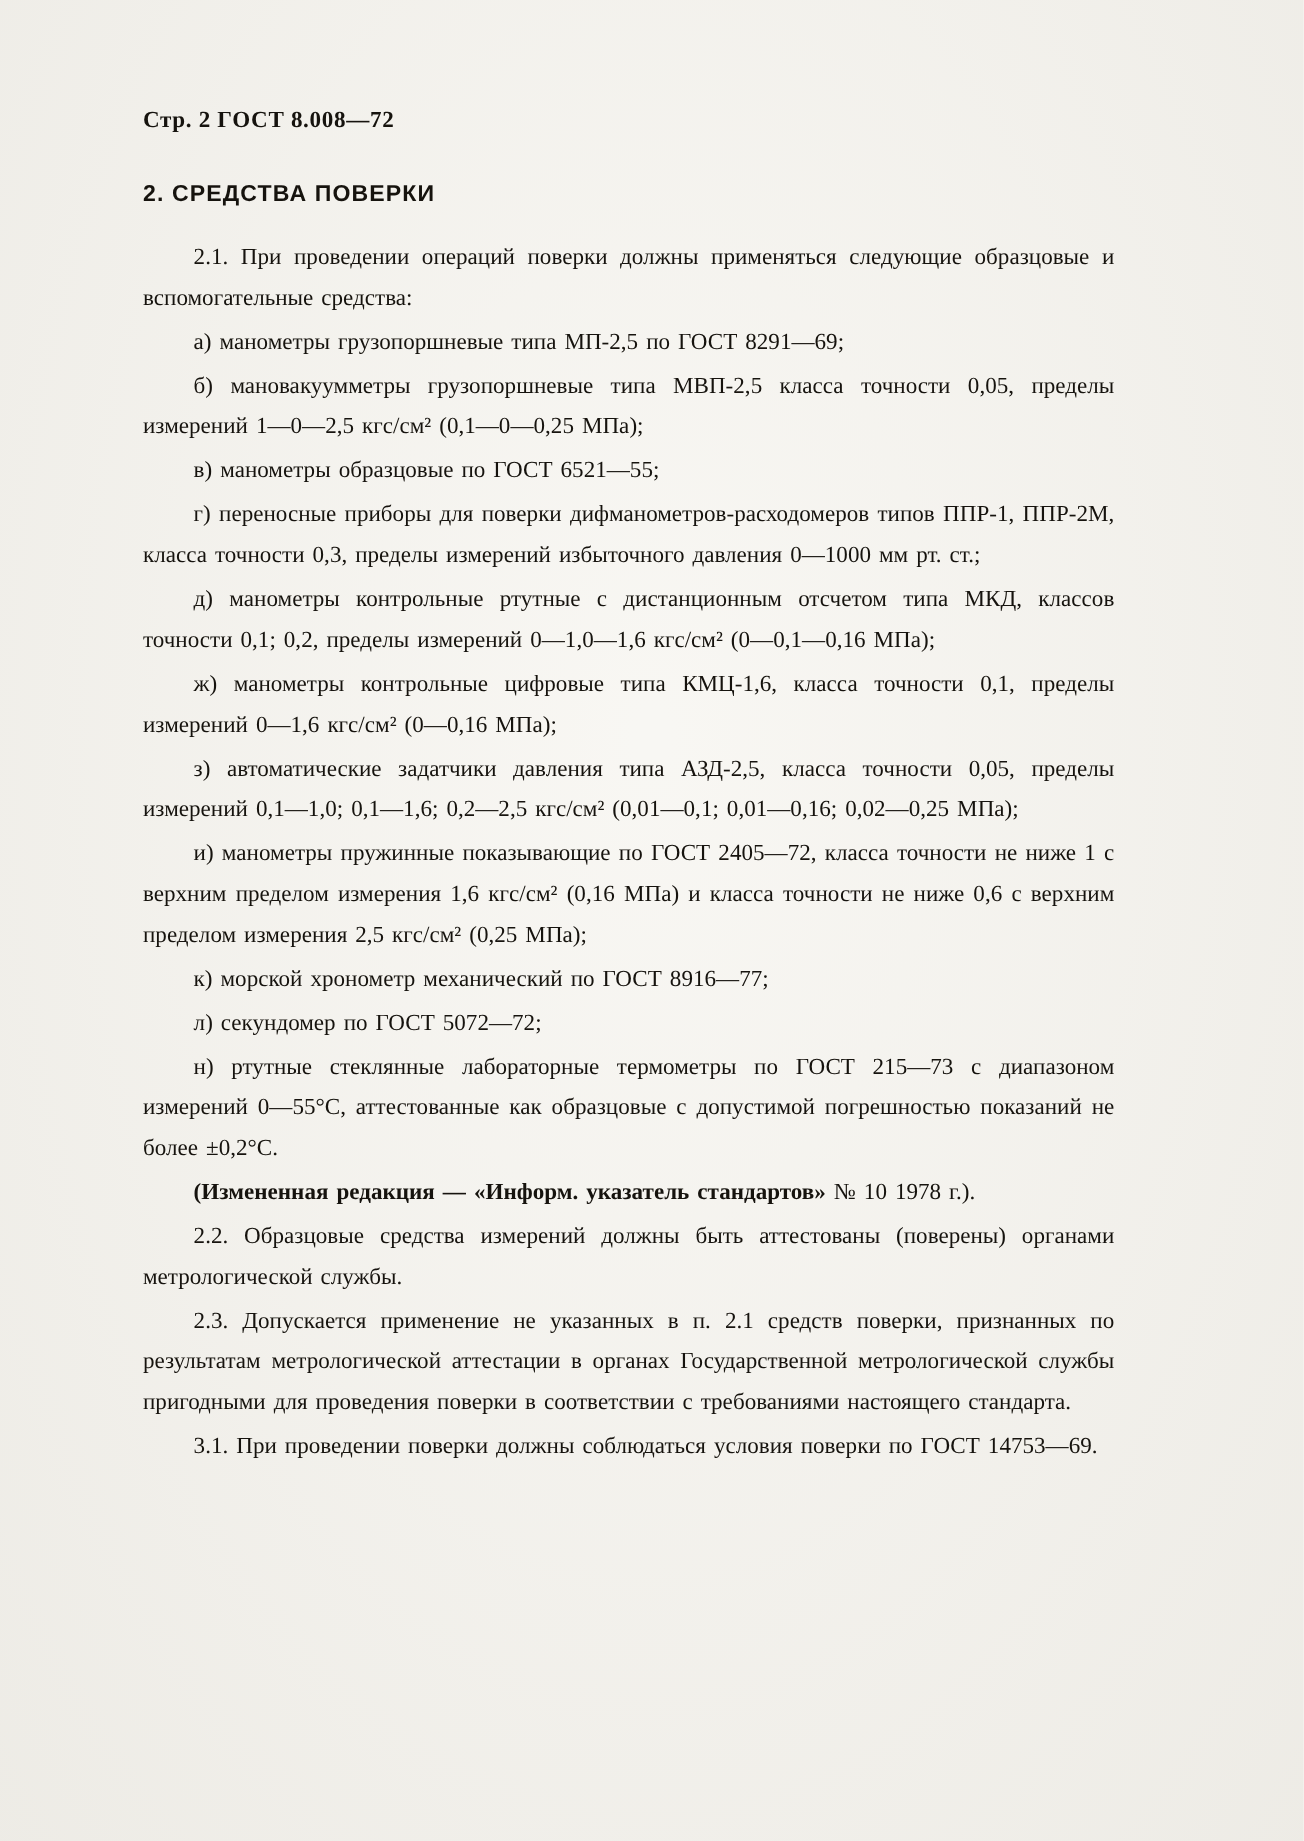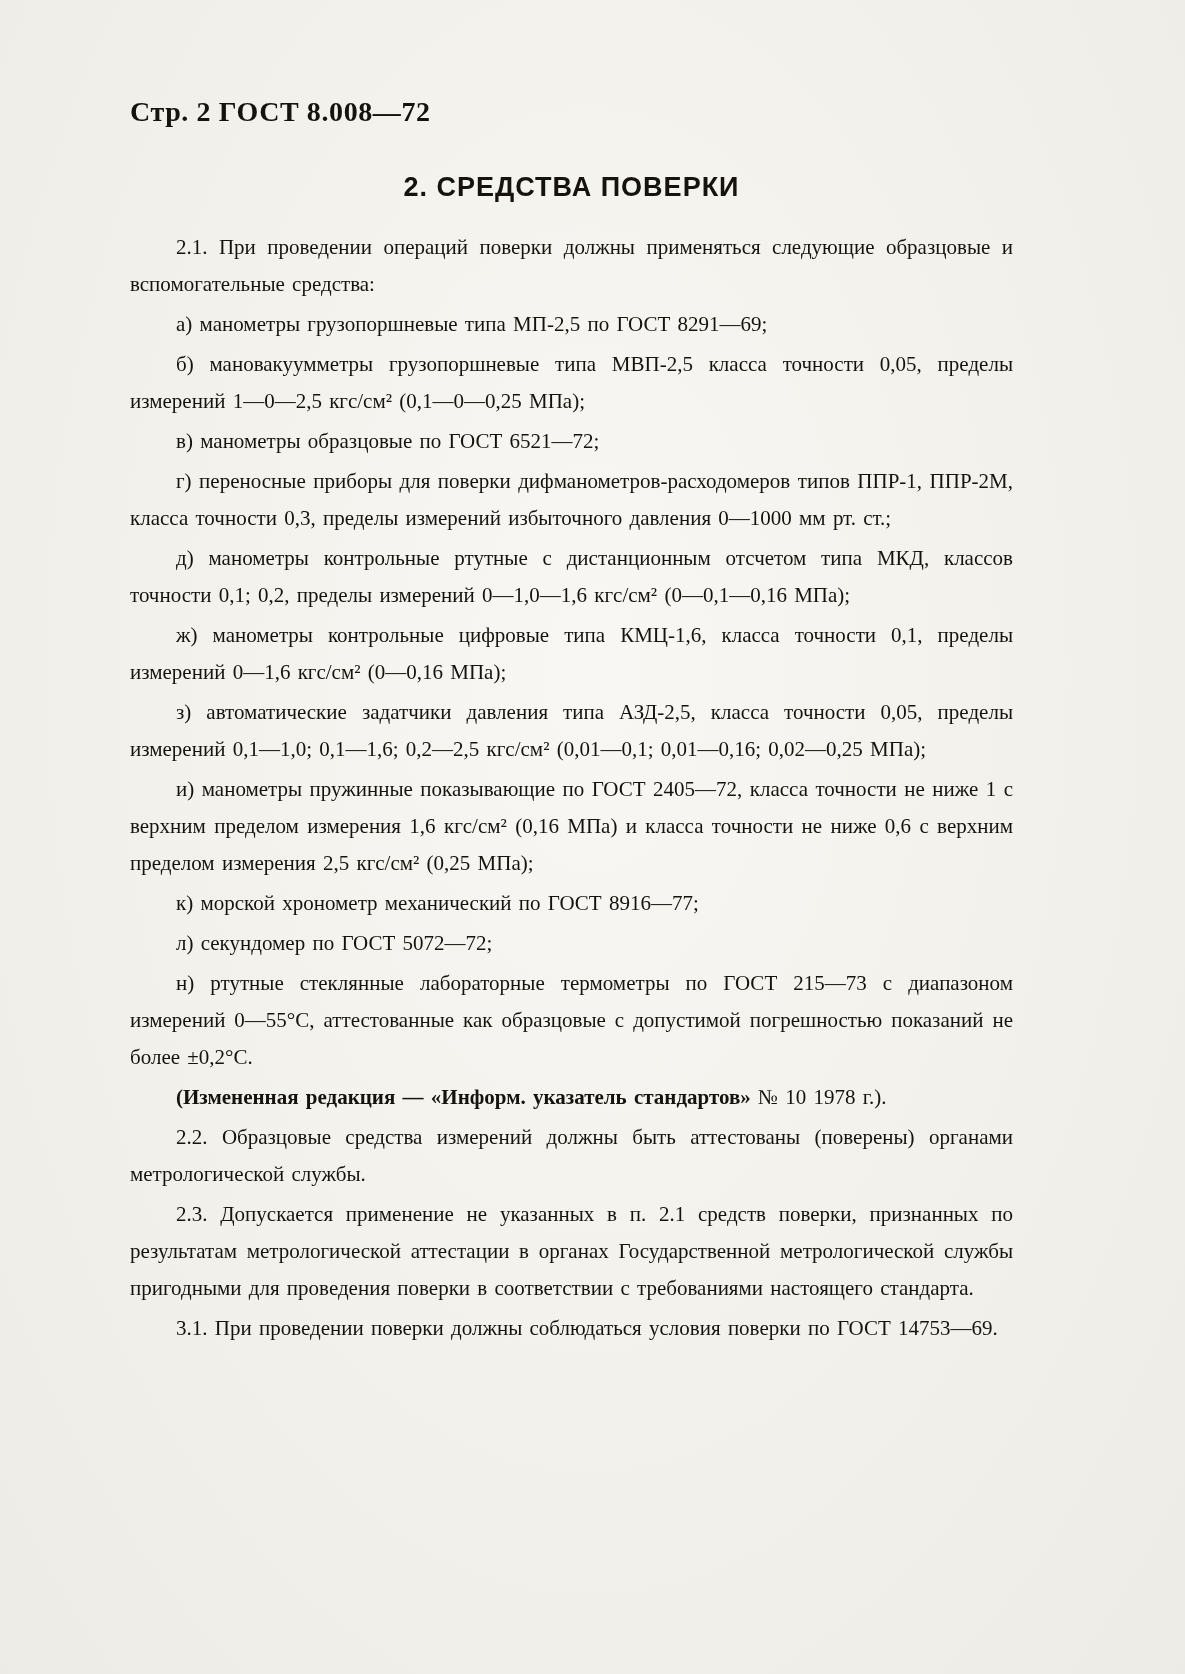--- a/index.html
+++ b/index.html
@@ -15,30 +15,29 @@
   .page {
     box-sizing: border-box;
     width: 1185px;
     height: 1674px;
     padding: 96px 172px 40px 130px;
     background:
       radial-gradient(ellipse at 50% 40%, rgba(255,255,255,0.35), rgba(0,0,0,0.03)),
       #f5f3ed;
   }
   .page-header {
-    font-size: 28px;
+    font-size: 21px;
     font-weight: bold;
     letter-spacing: 0.6px;
     margin: 0 0 44px 0;
   }
   .section-title {
-    text-align: center;
     font-family: "Liberation Sans", "DejaVu Sans", sans-serif;
     font-weight: bold;
-    font-size: 27px;
+    font-size: 21px;
     letter-spacing: 1px;
     margin: 0 0 26px 0;
   }
   .section-title.second {
     margin-top: 34px;
   }
   .para {
     margin: 0 0 3px 0;
     text-indent: 46px;
     text-align: justify;
@@ -53,21 +52,21 @@
 
 <div class="page">
 
   <div class="page-header">Стр. 2 ГОСТ 8.008—72</div>
 
   <div class="section-title">2. СРЕДСТВА ПОВЕРКИ</div>
 
   <p class="para">2.1. При проведении операций поверки должны применяться следующие образцовые и вспомогательные средства:</p>
   <p class="para">а) манометры грузопоршневые типа МП-2,5 по ГОСТ 8291—69;</p>
   <p class="para">б) мановакуумметры грузопоршневые типа МВП-2,5 класса точности 0,05, пределы измерений 1—0—2,5 кгс/см² (0,1—0—0,25 МПа);</p>
-  <p class="para">в) манометры образцовые по ГОСТ 6521—72;</p>
+  <p class="para">в) манометры образцовые по ГОСТ 6521—55;</p>
   <p class="para">г) переносные приборы для поверки дифманометров-расходомеров типов ППР-1, ППР-2М, класса точности 0,3, пределы измерений избыточного давления 0—1000 мм рт. ст.;</p>
   <p class="para">д) манометры контрольные ртутные с дистанционным отсчетом типа МКД, классов точности 0,1; 0,2, пределы измерений 0—1,0—1,6 кгс/см² (0—0,1—0,16 МПа);</p>
   <p class="para">ж) манометры контрольные цифровые типа КМЦ-1,6, класса точности 0,1, пределы измерений 0—1,6 кгс/см² (0—0,16 МПа);</p>
   <p class="para">з) автоматические задатчики давления типа АЗД-2,5, класса точности 0,05, пределы измерений 0,1—1,0; 0,1—1,6; 0,2—2,5 кгс/см² (0,01—0,1; 0,01—0,16; 0,02—0,25 МПа);</p>
   <p class="para">и) манометры пружинные показывающие по ГОСТ 2405—72, класса точности не ниже 1 с верхним пределом измерения 1,6 кгс/см² (0,16 МПа) и класса точности не ниже 0,6 с верхним пределом измерения 2,5 кгс/см² (0,25 МПа);</p>
   <p class="para">к) морской хронометр механический по ГОСТ 8916—77;</p>
   <p class="para">л) секундомер по ГОСТ 5072—72;</p>
   <p class="para">н) ртутные стеклянные лабораторные термометры по ГОСТ 215—73 с диапазоном измерений 0—55°С, аттестованные как образцовые с допустимой погрешностью показаний не более ±0,2°С.</p>
 
   <p class="para"><span class="bold">(Измененная редакция — «Информ. указатель стандартов»</span><span> № 10 1978 г.).</span></p>

